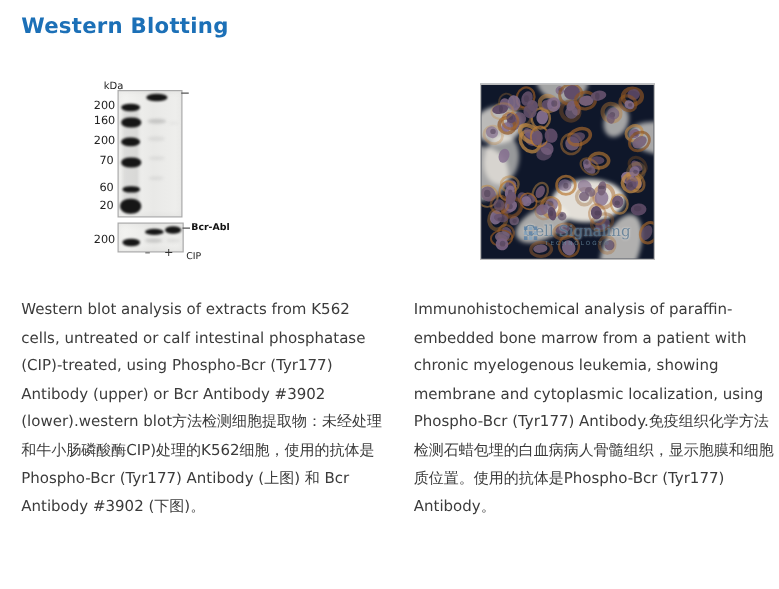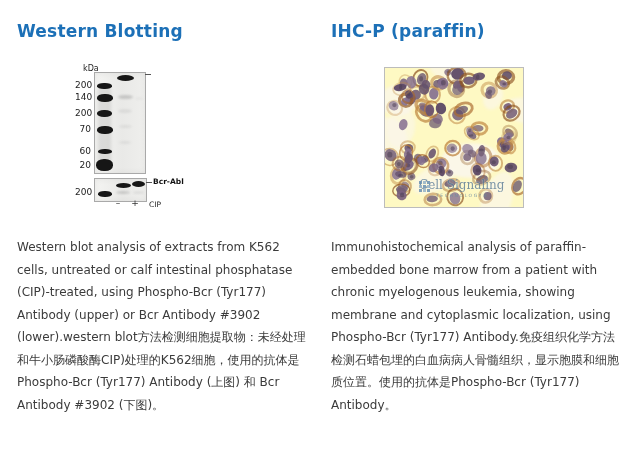--- a/index.html
+++ b/index.html
@@ -1,21 +1,21 @@
 <!DOCTYPE html>
 <html><head>
 <meta charset="utf-8">
 <style>
   html,body{margin:0;padding:0;background:#fff;}
   .page{
     position:relative;width:623px;height:471px;background:#ffffff;overflow:hidden;
     font-family:"DejaVu Sans","Liberation Sans",sans-serif;
   }
   .col-title{
-    position:absolute;top:21px;font-size:17px;font-weight:bold;color:#1c70b7;letter-spacing:0.2px;text-align:center;
+    position:absolute;top:11px;font-size:17px;font-weight:bold;color:#1c70b7;letter-spacing:0.2px;text-align:center;
   }
   #title-left{left:17px;}
   #title-right{left:331px;}
   .desc{
     position:absolute;top:236px;font-size:12px;line-height:22.5px;color:#3b3b3b;text-align:left;
   }
   #desc-left{left:17px;width:293px;}
   #desc-right{left:331px;width:291px;}
 
   
@@ -42,21 +42,21 @@
   #label-upper{left:78px;top:7px;}
   #label-lower{left:78px;top:116px;}
   .lane-sign{position:absolute;top:136px;width:10px;text-align:center;font-size:9px;color:#333;}
   #lane-minus{left:38px;}
   #lane-plus{left:55px;}
   #wb-cip{position:absolute;left:74px;top:138px;font-size:7.5px;color:#222;}
 
   
   .ihc-fig{
     position:absolute;left:384px;top:67px;width:138px;height:139px;
-    border:1px solid #bcbcbc;background:#fef9c3;overflow:hidden;
+    border:1px solid #bcbcbc;background:#0f172a;overflow:hidden;
   }
   .ihc-fig svg{position:absolute;left:0;top:0;}
   .watermark{position:absolute;left:34px;top:110px;opacity:.82;}
   .wm-row{display:flex;align-items:flex-start;}
   .wm-icon{display:block;margin-top:3px;margin-right:3px;opacity:.85;}
   .wm-name{
     font-family:"DejaVu Serif","Liberation Serif",serif;font-size:12px;color:#5f7e97;
     text-shadow:0 0 2px rgba(255,255,255,.9);white-space:nowrap;
   }
   .wm-tech{
@@ -67,21 +67,21 @@
 <body>
 
 <div class="page">
 
   <div class="col-title" id="title-left" style="color: rgb(28, 112, 183);">Western Blotting</div>
 
   <div class="wb-fig">
     <span class="wb-kda">kDa</span>
 
     <span class="mk mk0">200</span>
-    <span class="mk mk1">140</span>
+    <span class="mk mk1">160</span>
     <span class="mk mk2">200</span>
     <span class="mk mk3">70</span>
     <span class="mk mk4">60</span>
     <span class="mk mk5">20</span>
     <span class="mk mk-lower">200</span>
 
     <div class="wb-panel" id="wb-upper">
       <div class="smear" style="left:3px;top:12px;width:13px;height:82px;"></div>
 
       <div class="band blob" style="left:2px;top:10px;width:15px;height:6px;"></div>
@@ -113,21 +113,20 @@
     <div class="wb-dash" id="dash-lower"></div>
     <div class="wb-label" id="label-lower">Bcr-Abl</div>
 
     <span class="lane-sign" id="lane-minus">–</span>
     <span class="lane-sign" id="lane-plus">+</span>
     <span id="wb-cip">CIP</span>
   </div>
 
   <div class="desc" id="desc-left">Western blot analysis of extracts from K562 cells, untreated or calf intestinal phosphatase (CIP)-treated, using Phospho-Bcr (Tyr177) Antibody (upper) or Bcr Antibody #3902 (lower).western blot方法检测细胞提取物：未经处理和牛小肠磷酸酶CIP)处理的K562细胞，使用的抗体是Phospho-Bcr (Tyr177) Antibody (上图) 和 Bcr Antibody #3902 (下图)。</div>
 
-  <div class="col-title" id="title-right" style="color: rgb(28, 112, 183);">IHC-P (paraffin)</div>
 
   <div class="ihc-fig">
     <svg id="ihc-svg" width="138" height="139" viewBox="0 0 138 139" xmlns="http://www.w3.org/2000/svg">
         <defs>
           <filter id="soft">
             <feGaussianBlur stdDeviation="0.5"></feGaussianBlur>
           </filter>
           <filter id="soft2">
             <feGaussianBlur stdDeviation="1.6"></feGaussianBlur>
           </filter>

